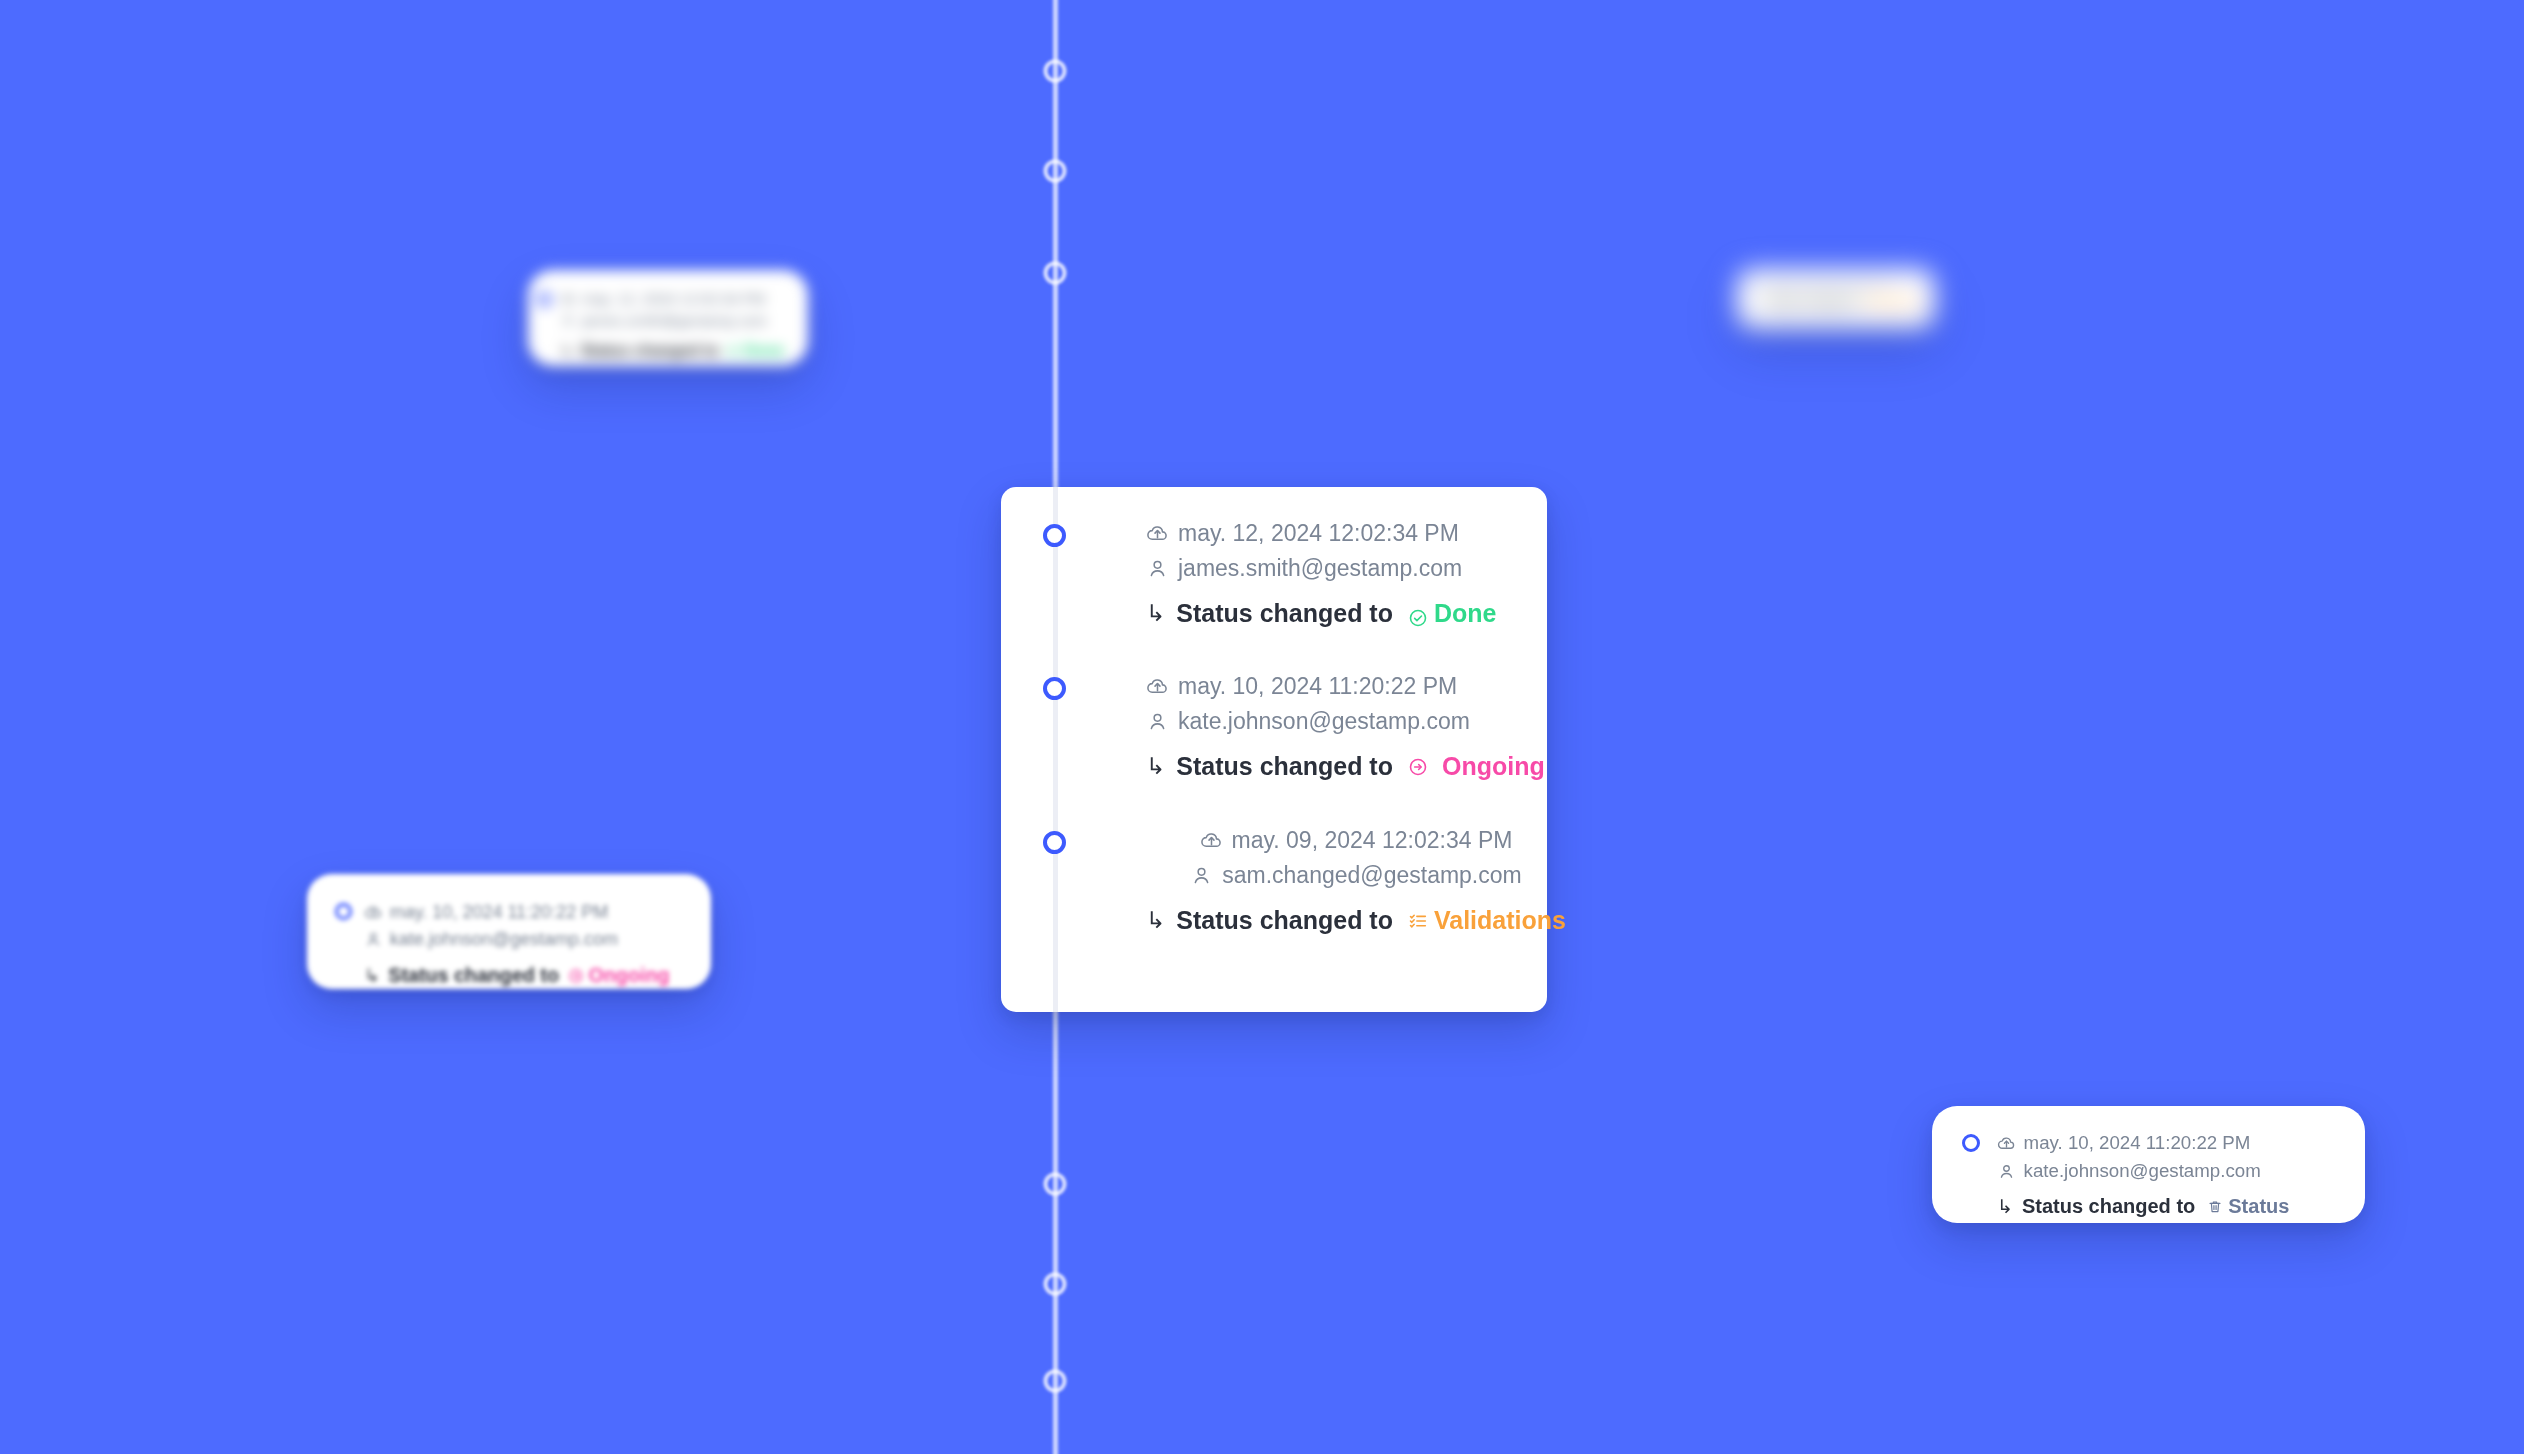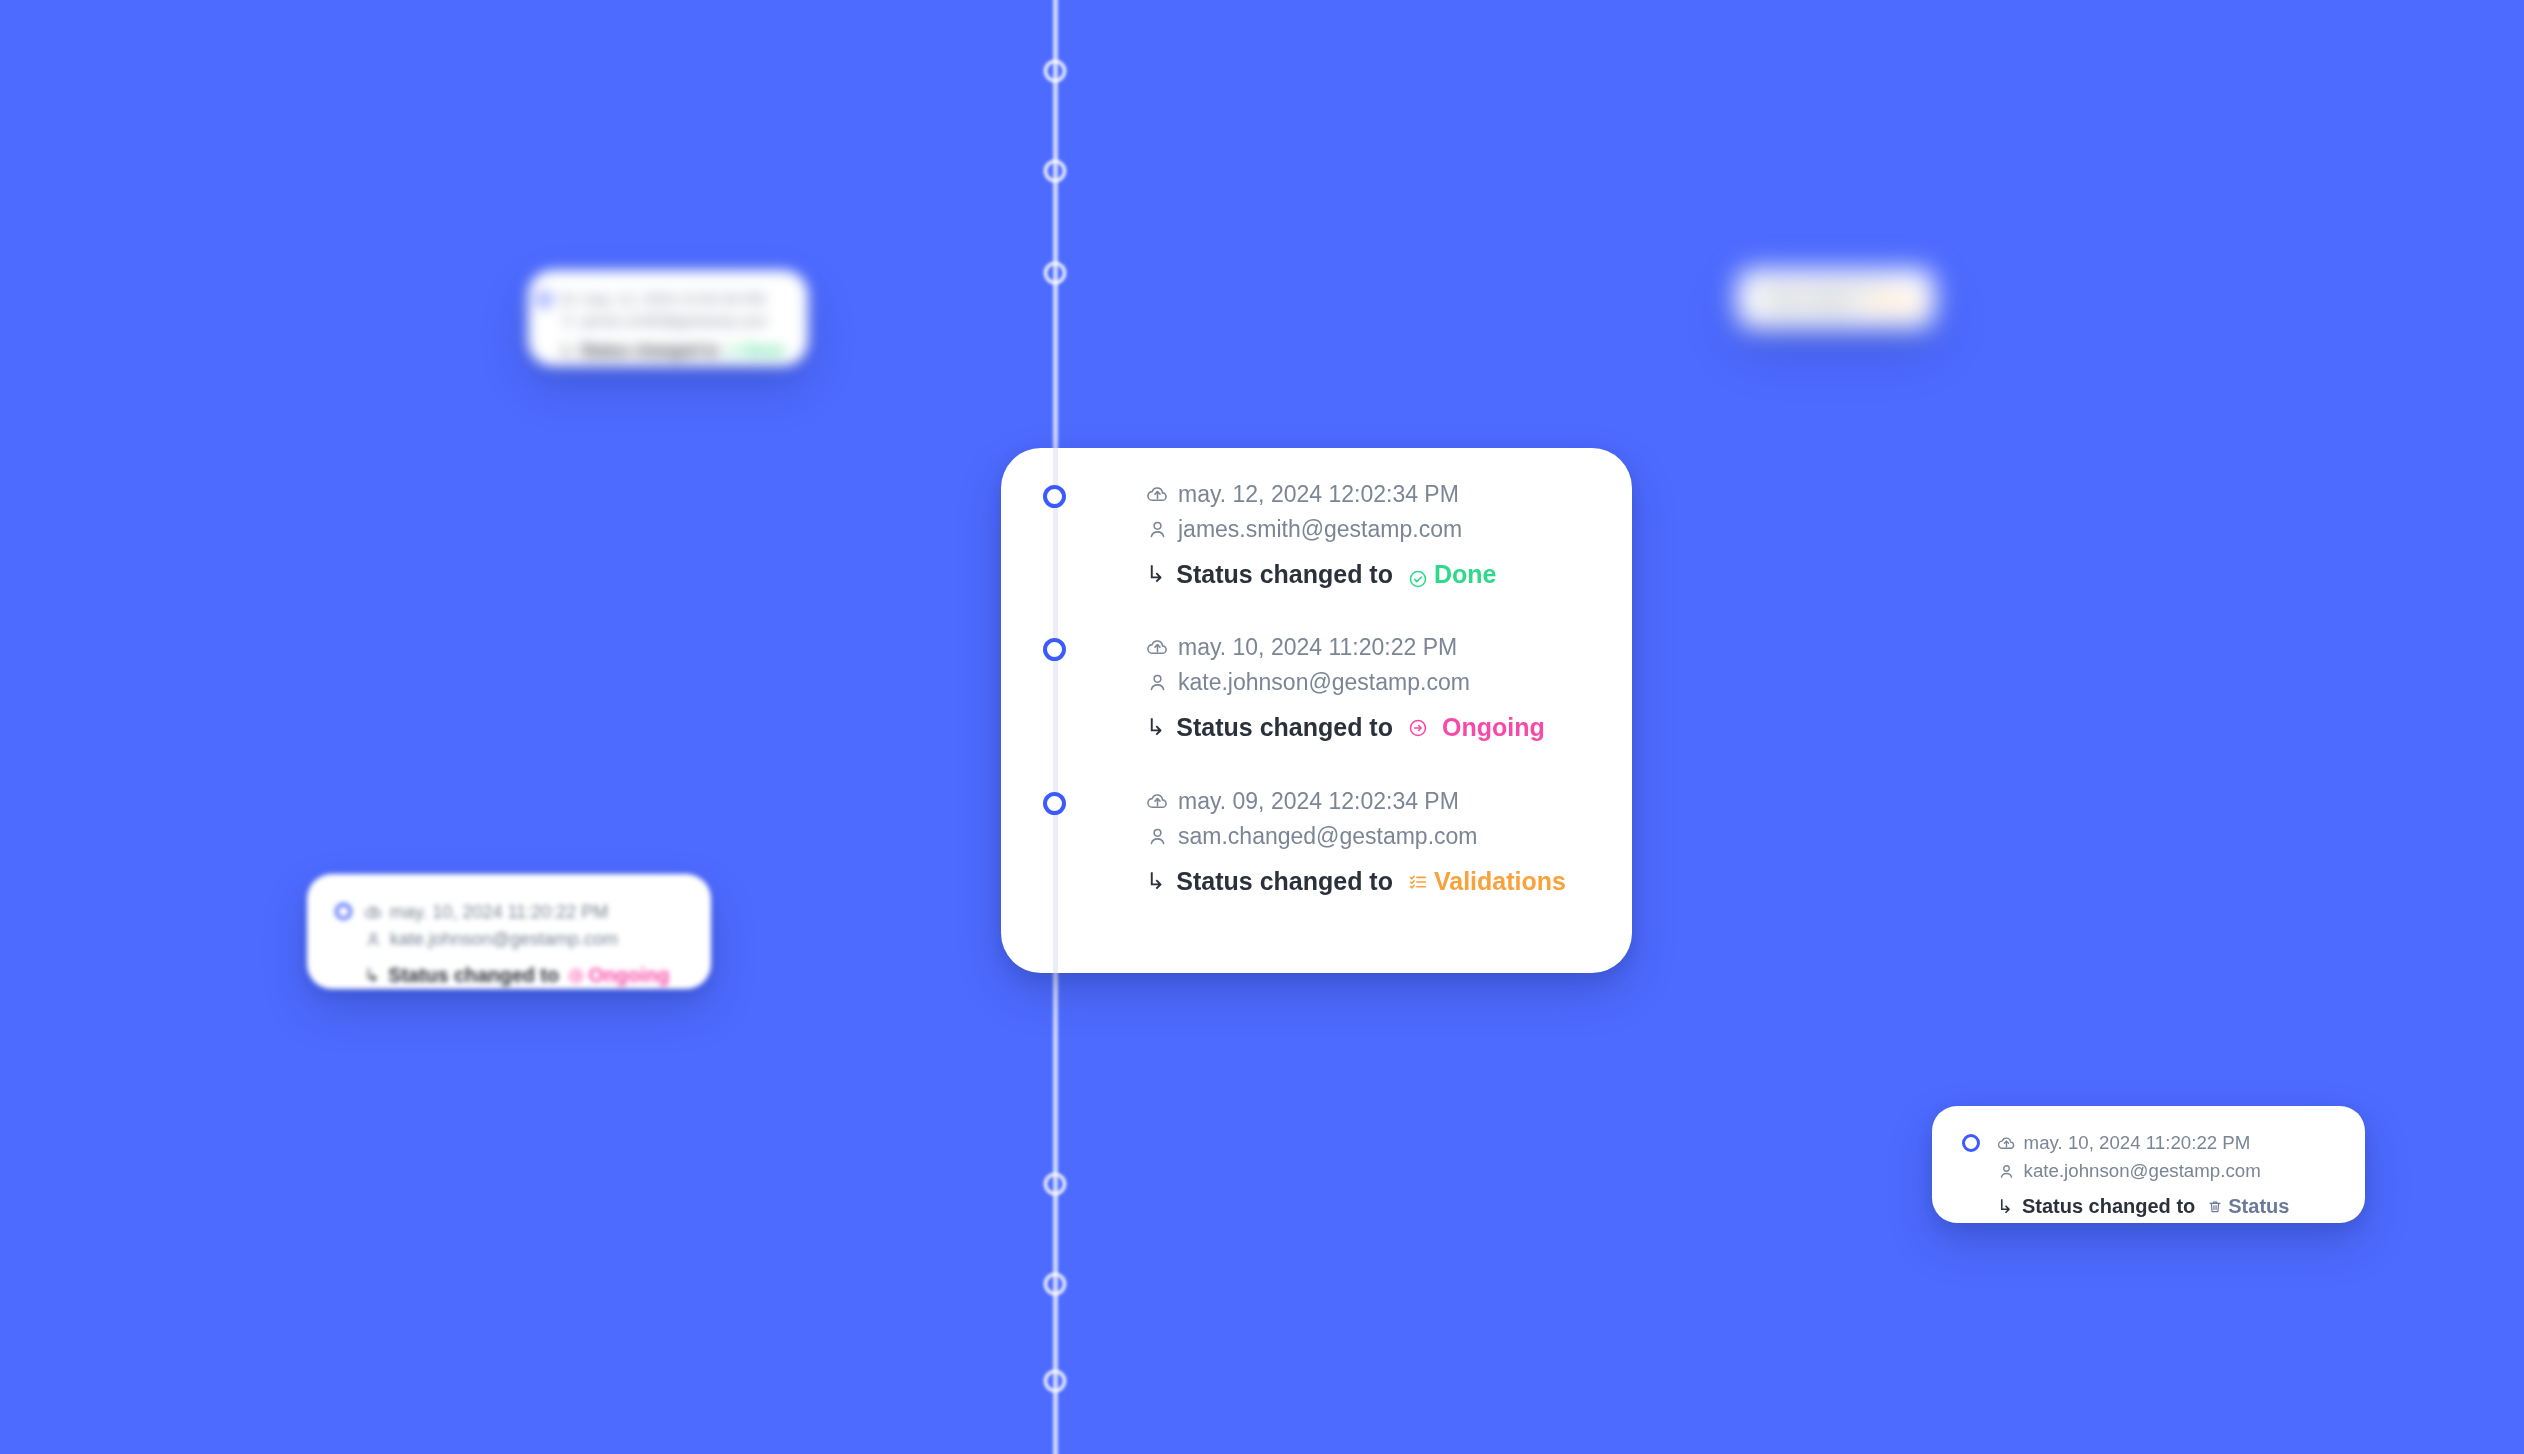--- a/index.html
+++ b/index.html
@@ -59,21 +59,21 @@
     border:4.5px solid #3d5afe;
     box-sizing:border-box;
   }
   .row { display:flex; align-items:center; white-space:nowrap; }
   .meta-row { color:#7b8595; }
   .icon { display:inline-flex; align-items:center; justify-content:center; flex:none; }
   .status-row { font-weight:bold; color:#2b303b; }
   .status-value { font-weight:bold; display:inline-flex; align-items:center; }
 
   
-  #main-card { left:1001px; top:448px; width:631px; height:525px; }
+  #main-card { left:1001px; top:487px; width:546px; height:525px;border-radius:15px; }
   #main-card .entry { padding-left:61px; }
   #main-card .entry-ring { width:23px; height:23px; left:1053px; }
   #main-card .meta-row { font-size:23px; gap:9px; }
   #main-card .status-row { font-size:25px; gap:11px; }
 
   
   #card-discard { left:1932px; top:1106px; width:433px; height:117px; }
   #card-discard .meta-row { font-size:18.7px; gap:7.6px; }
   #card-discard .status-row { font-size:20px; gap:9px; }
 
@@ -249,21 +249,21 @@
               </svg>
             </span>
             <span>Ongoing</span>
           </span>
         </div>
       </div>
     </div>
 
     <div class="entry" style="position:absolute; left:0; top:340px;">
       <div class="entry-ring" style="left:42px; top:4px;"></div>
-      <div class="stack" style="gap:8px; padding-left:84px;">
+      <div class="stack" style="gap:8px; padding-left:84px;align-items:center;">
         <div class="row meta-row">
           <span class="icon">
             <svg width="23" height="23" viewBox="0 0 24 24" fill="none" stroke="#7b8595" stroke-width="1.6" stroke-linecap="round" stroke-linejoin="round">
               <path d="M6.5 18A4.5 4.5 0 0 1 6.5 9a5.5 5.5 0 0 1 10.7 1.3A3.8 3.8 0 0 1 17 18z"></path>
               <path d="M12 16.4V9.2"></path>
                 <path d="M9.4 11.6 12 9l2.6 2.6"></path>
             </svg>
           </span>
           <span>may. 09, 2024 12:02:34 PM</span>
         </div>

